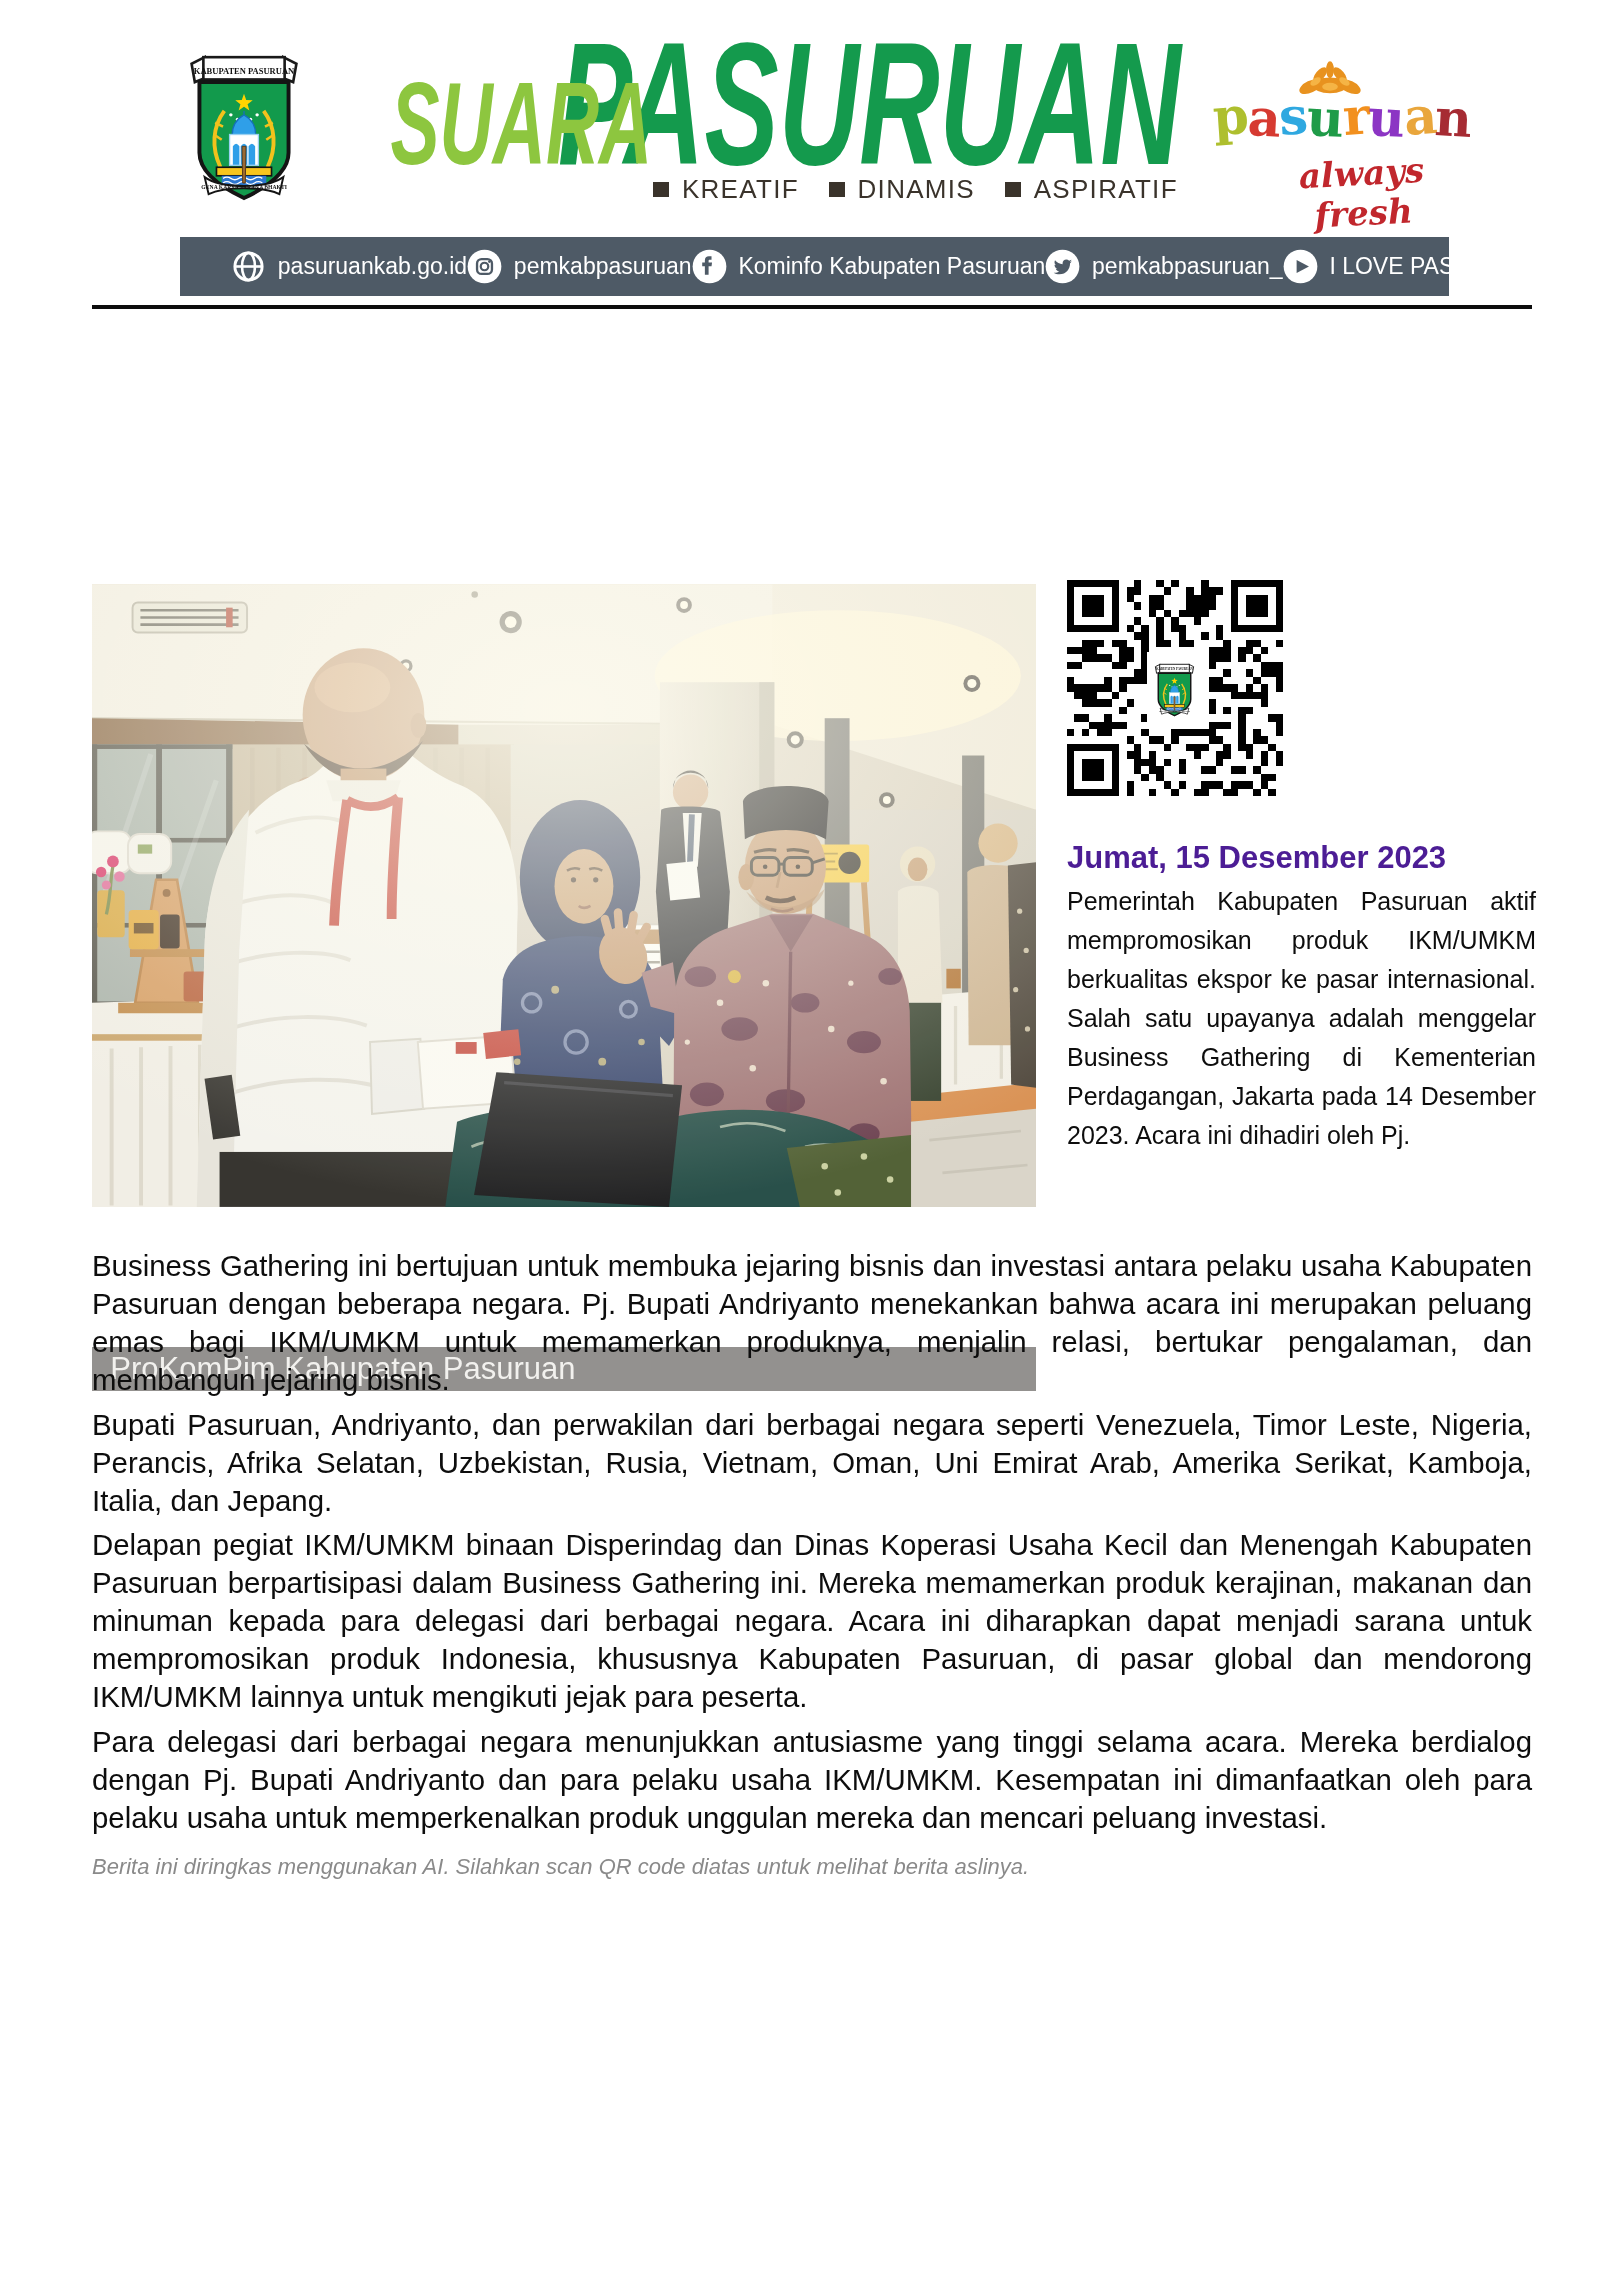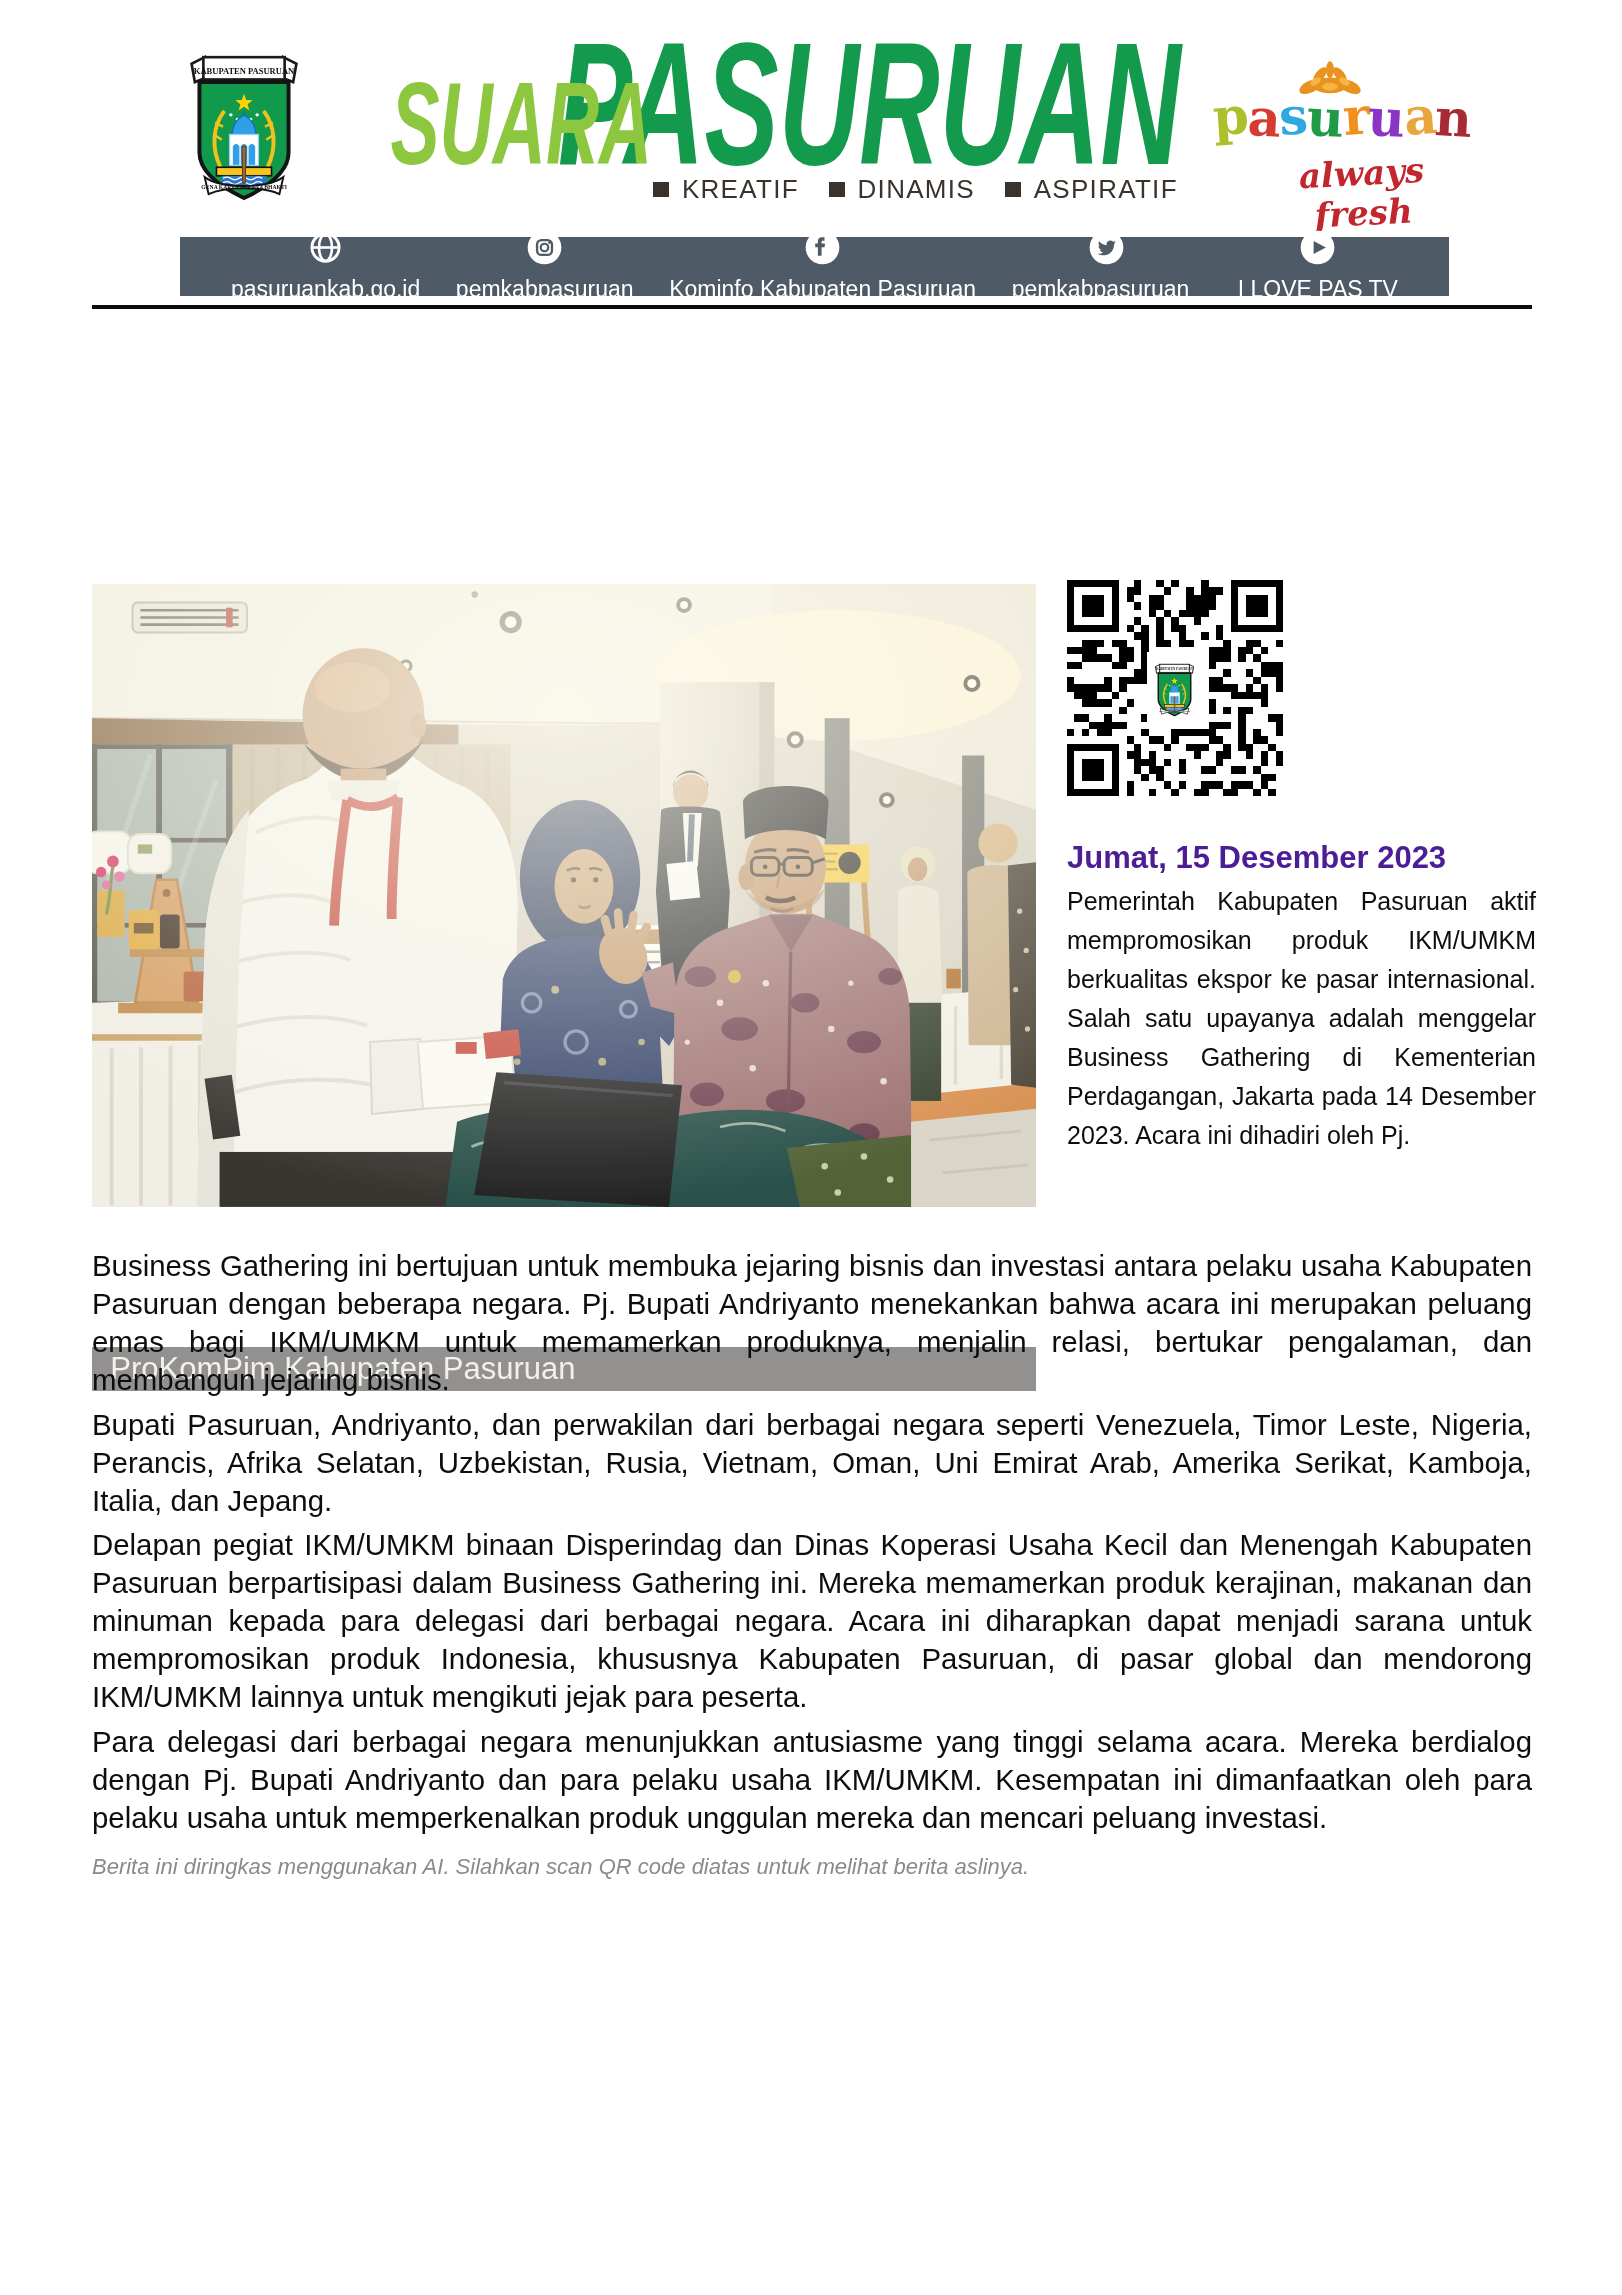--- a/index.html
+++ b/index.html
@@ -21,21 +21,21 @@
                    display:inline-block;margin:0 -0.7px;}
   .fresh-word span:nth-child(odd){transform:rotate(-4deg);}
   .fresh-word span:nth-child(even){transform:rotate(3deg) translateY(2px);}
   .fresh-script{position:absolute;left:39px;top:93px;width:229px;text-align:center;
                 font-family:"DejaVu Serif",serif;font-style:italic;font-weight:700;
                 font-size:34px;color:#c1272d;transform:rotate(-3deg);}
 
   
   .social{left:180px;top:237px;width:1269px;height:59px;background:#4e5a66;display:flex;
           align-items:center;justify-content:space-between;padding:0 51px;box-sizing:border-box;}
-  .social-item{display:flex;align-items:center;gap:11.8px;color:#fff;font-size:23px;white-space:nowrap;flex-direction:column;}
+  .social-item{display:flex;align-items:center;gap:11.8px;color:#fff;font-size:23px;white-space:nowrap;}
   .rule{left:92px;top:305px;width:1440px;height:3.9px;background:#0d0d0d;}
 
   
   .title{left:92px;top:339px;width:1440px;text-align:center;font-size:48px;font-weight:700;
          line-height:65px;color:#000;}
 
   
   .photo{left:92px;top:584px;width:944px;height:807px;overflow:hidden;}
   .photo svg{display:block;}
   .caption{position:absolute;left:0;bottom:0;width:100%;height:44px;background:rgba(48,44,41,.52);

